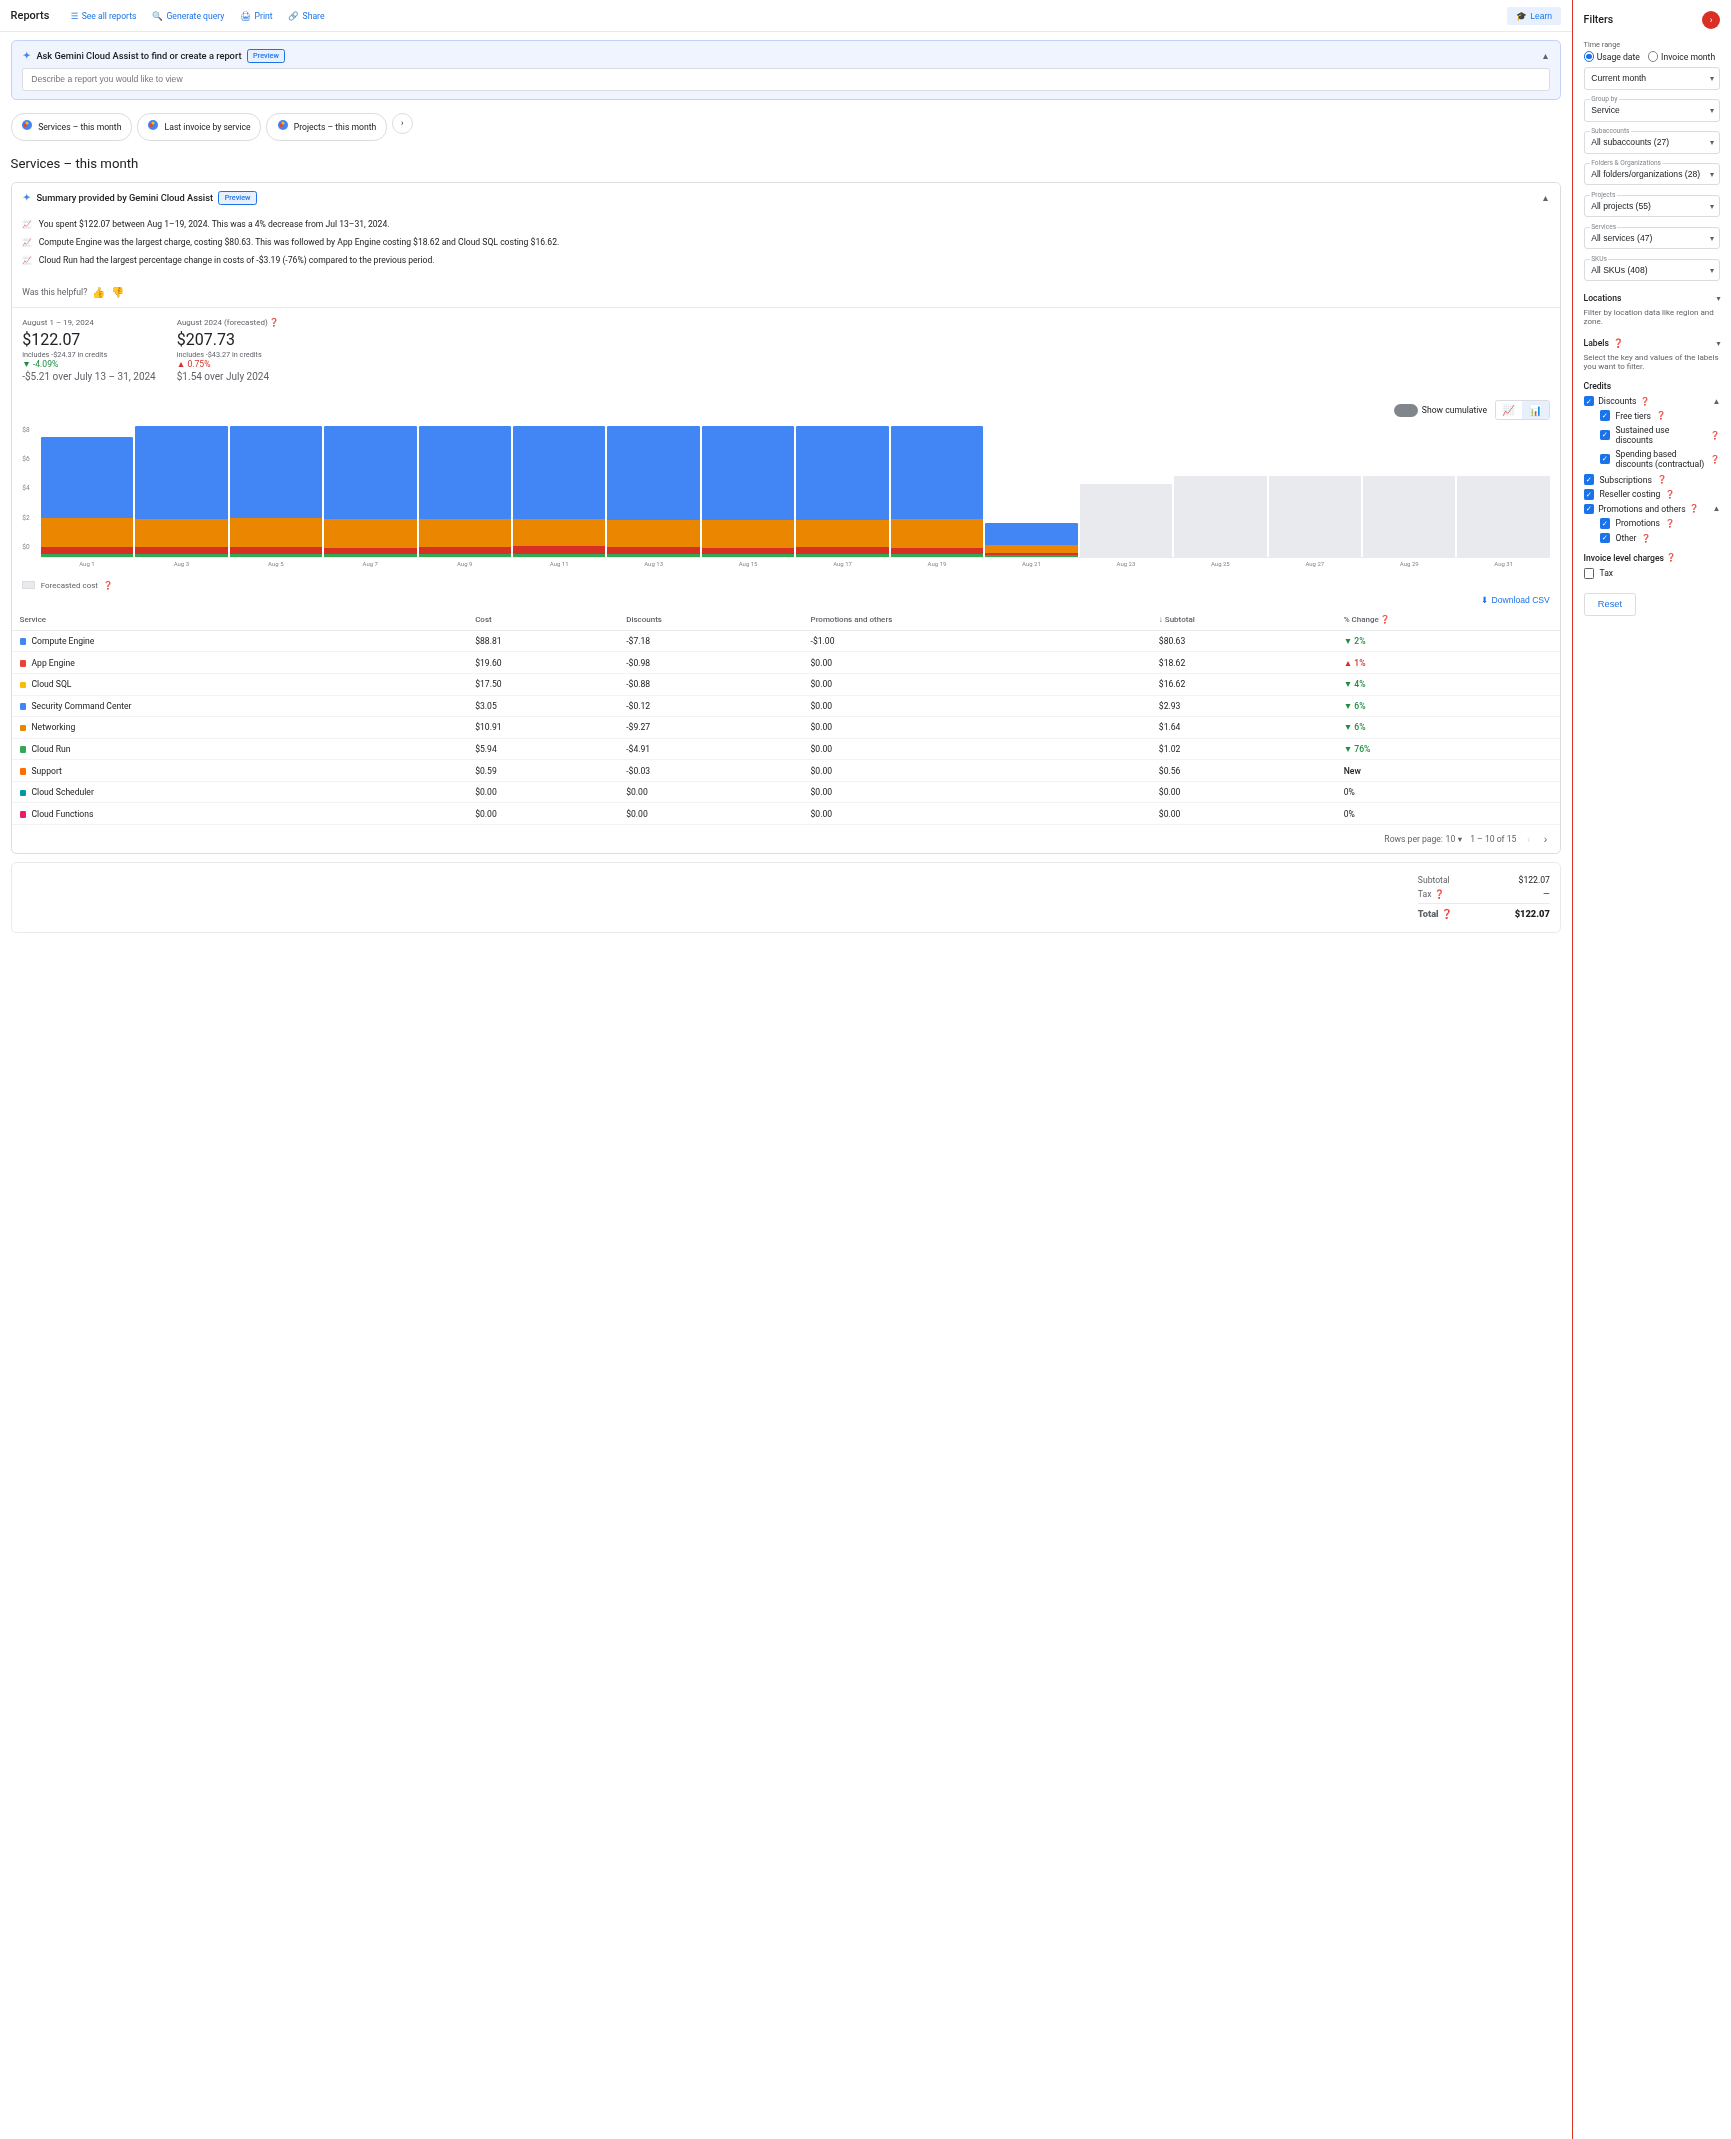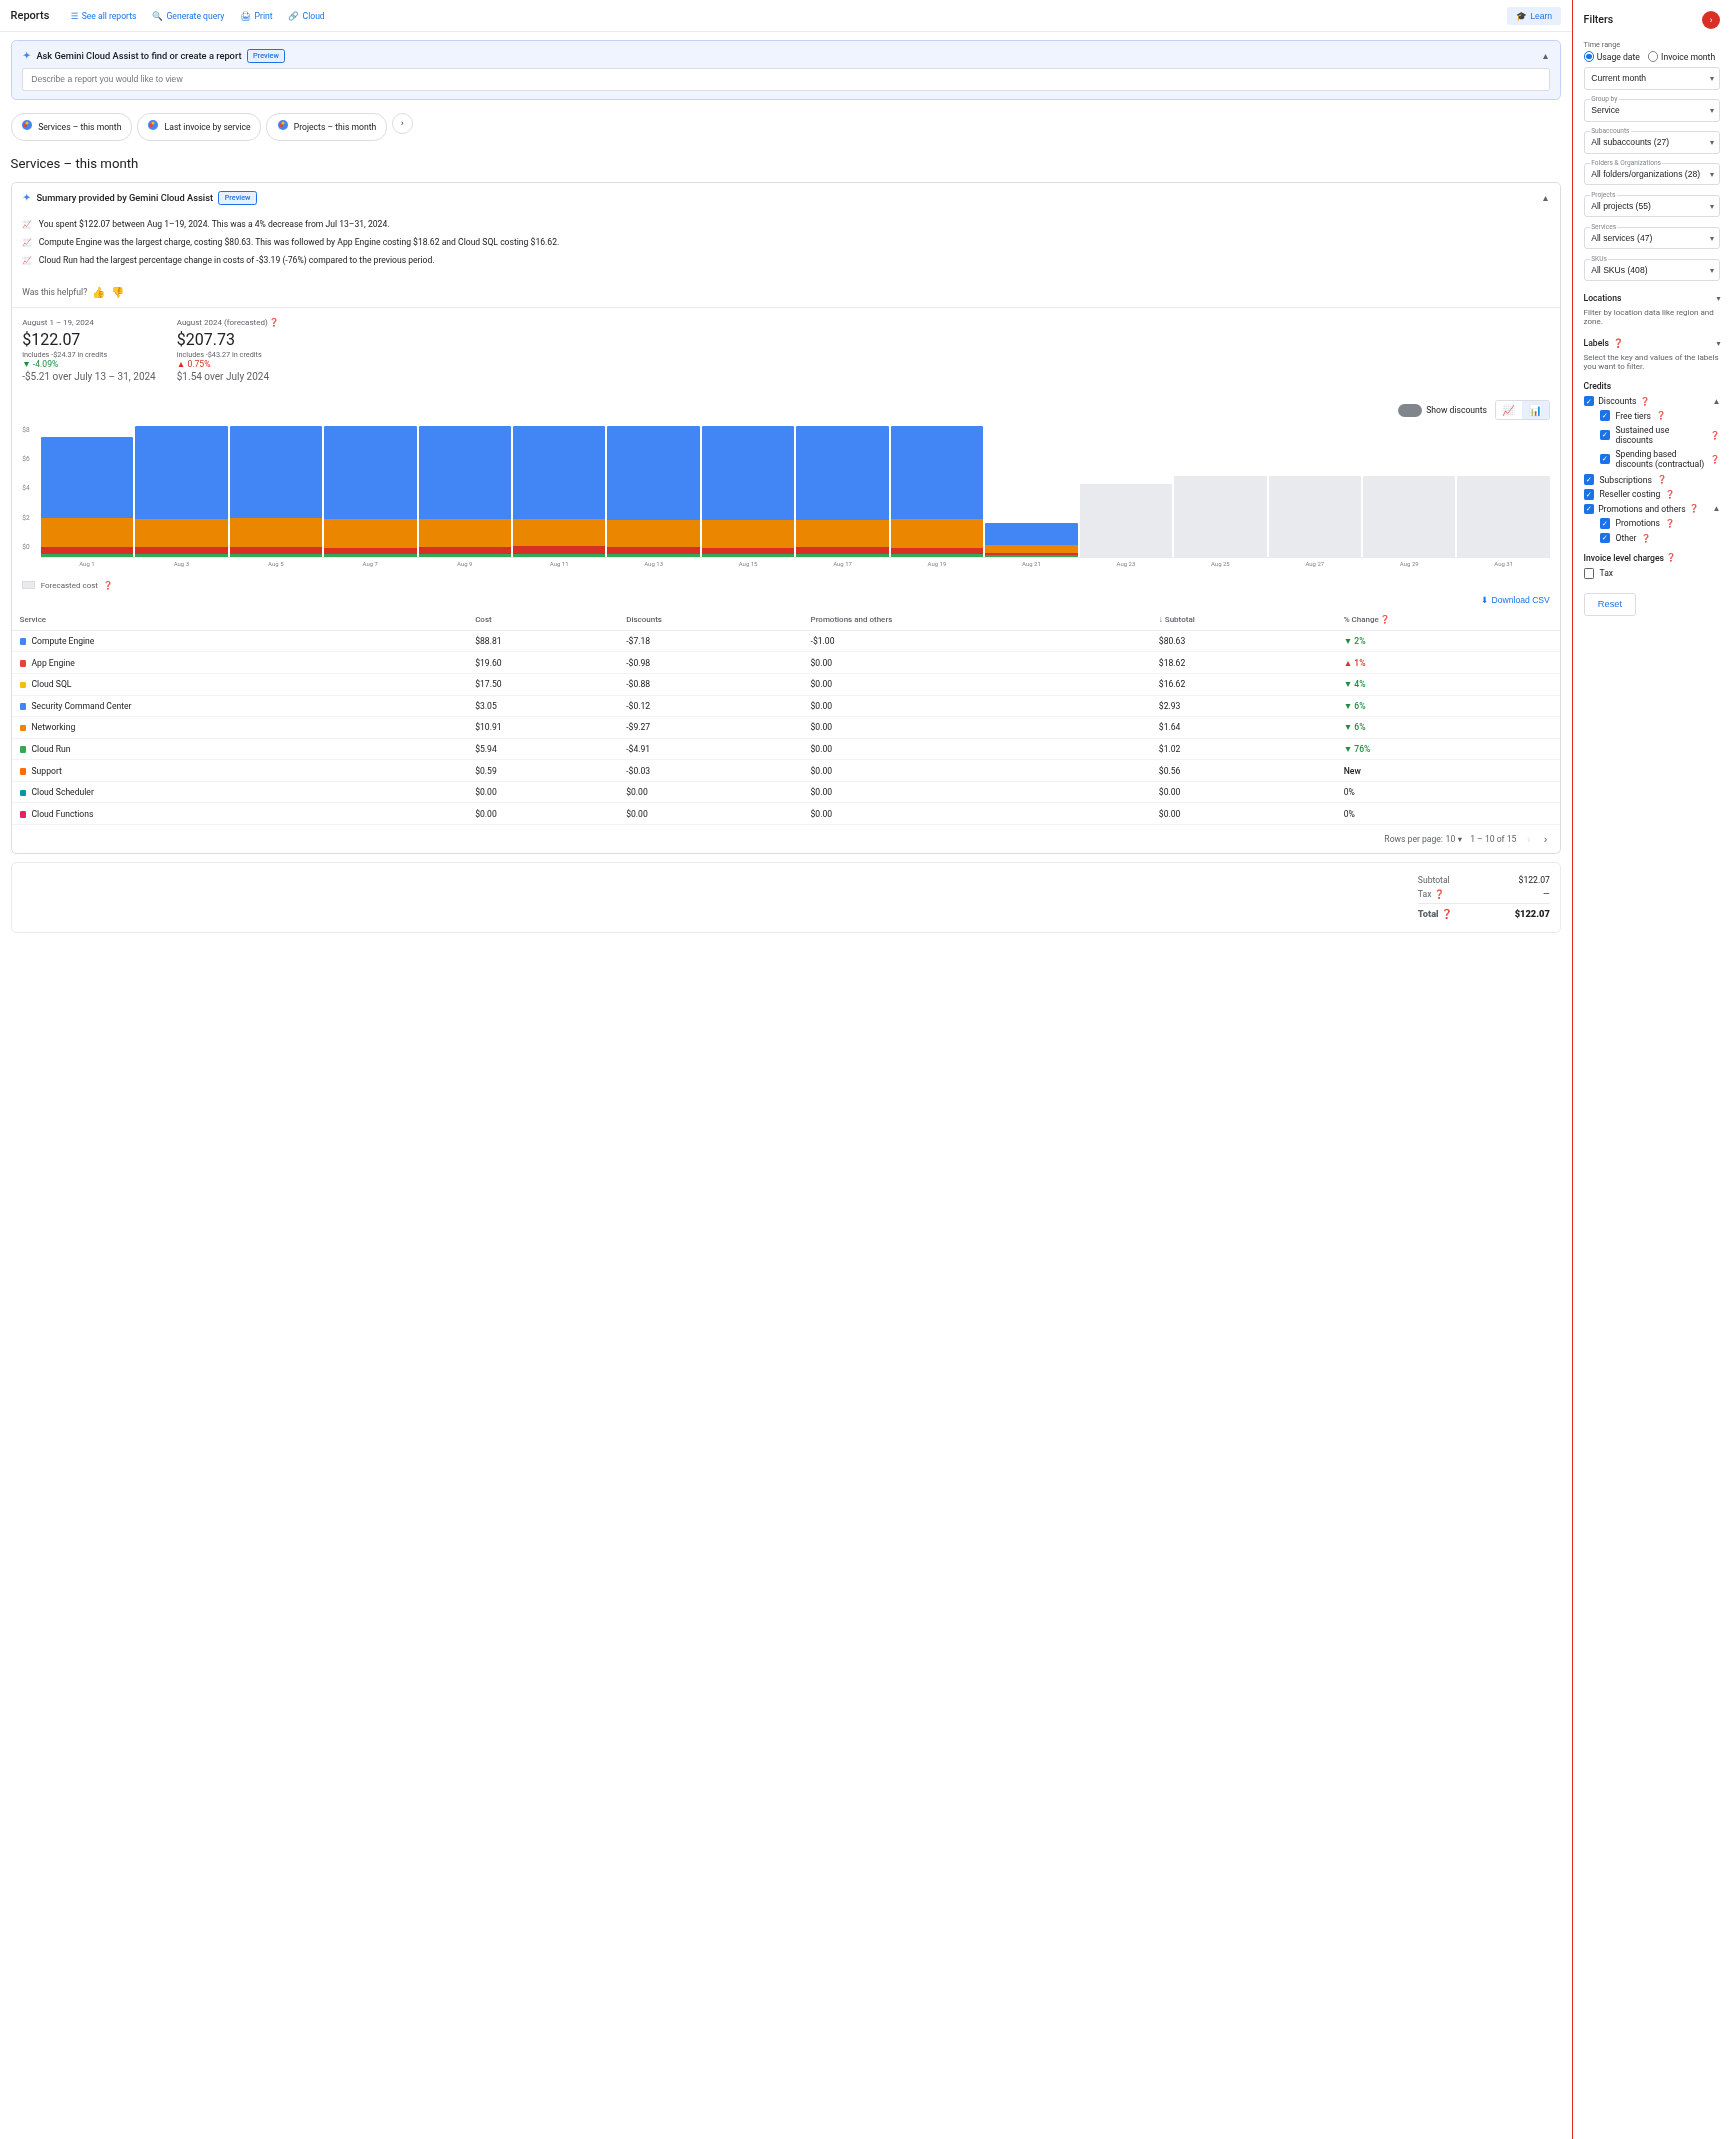--- a/index.html
+++ b/index.html
@@ -139,21 +139,21 @@
     <a class="nav-link">
       <span>🔍</span>
       <span>Generate query</span>
     </a>
     <a class="nav-link">
       <span>🖨</span>
       <span>Print</span>
     </a>
     <a class="nav-link">
       <span>🔗</span>
-      <span>Cloud</span>
+      <span>Share</span>
     </a>
     <div class="nav-spacer"></div>
     <button class="learn-btn">
       <span>🎓</span>
       <span>Learn</span>
     </button>
   </div>
 
   <div class="gemini-bar">
     <div class="gemini-header">
@@ -249,21 +249,21 @@
         <div class="stat-credits">includes -$43.27 in credits</div>
         <div class="stat-change up" style="color:#d93025;">▲ 0.75%</div>
         <div class="stat-vs">$1.54 over July 2024</div>
       </div>
     </div>
 
     <div class="chart-area">
       <div class="chart-controls">
         <div class="show-cumulative">
           <div class="toggle-switch"></div>
-          <span>Show discounts</span>
+          <span>Show cumulative</span>
         </div>
         <div class="chart-type-btns">
           <button class="chart-type-btn">📈</button>
           <button class="chart-type-btn active">📊</button>
         </div>
       </div>
       <div style="position:relative;padding-left:18.5px;">
         <div class="chart-y-labels" style="position:absolute;left:0;top:0;bottom:16px;display:flex;flex-direction:column;justify-content:space-between;font-size:6.6px;color:#80868b;">
           <span>$8</span>
           <span>$6</span>

